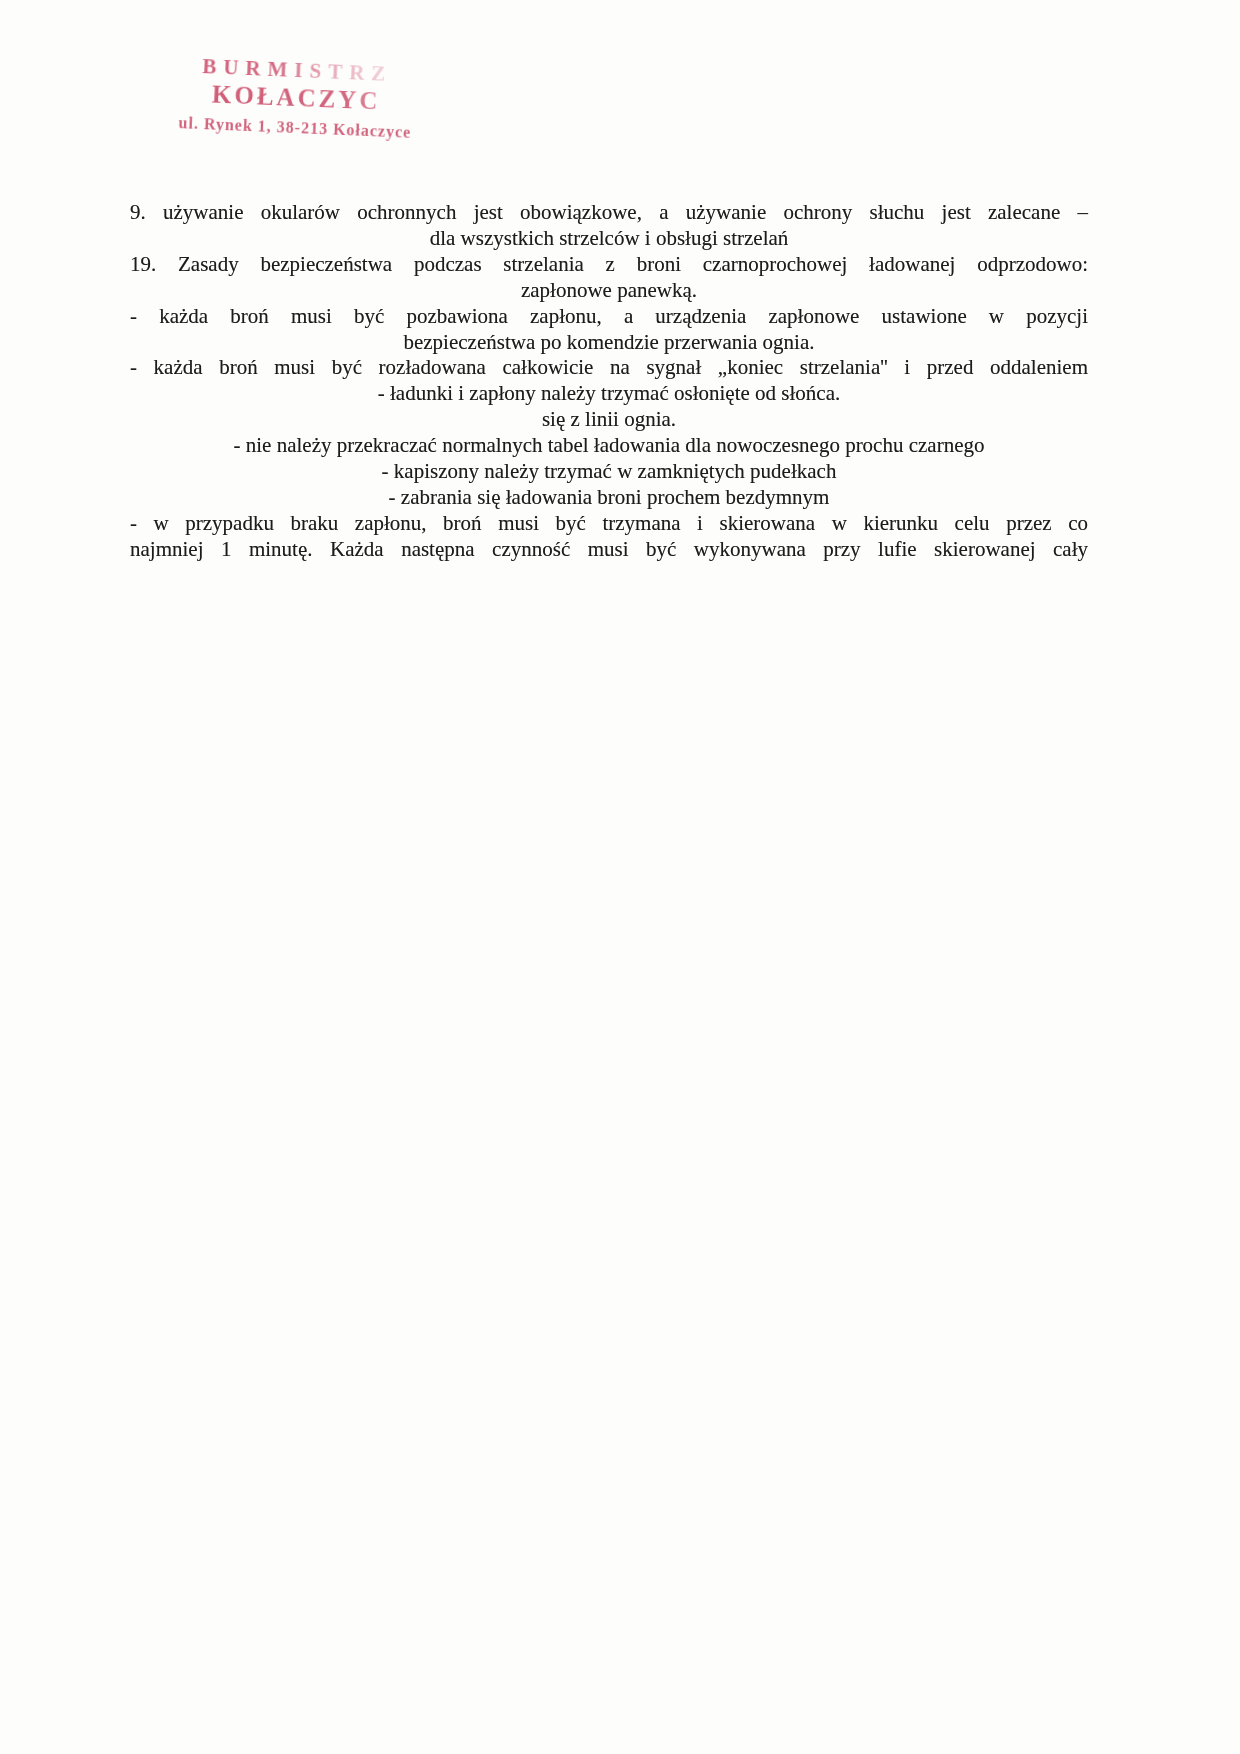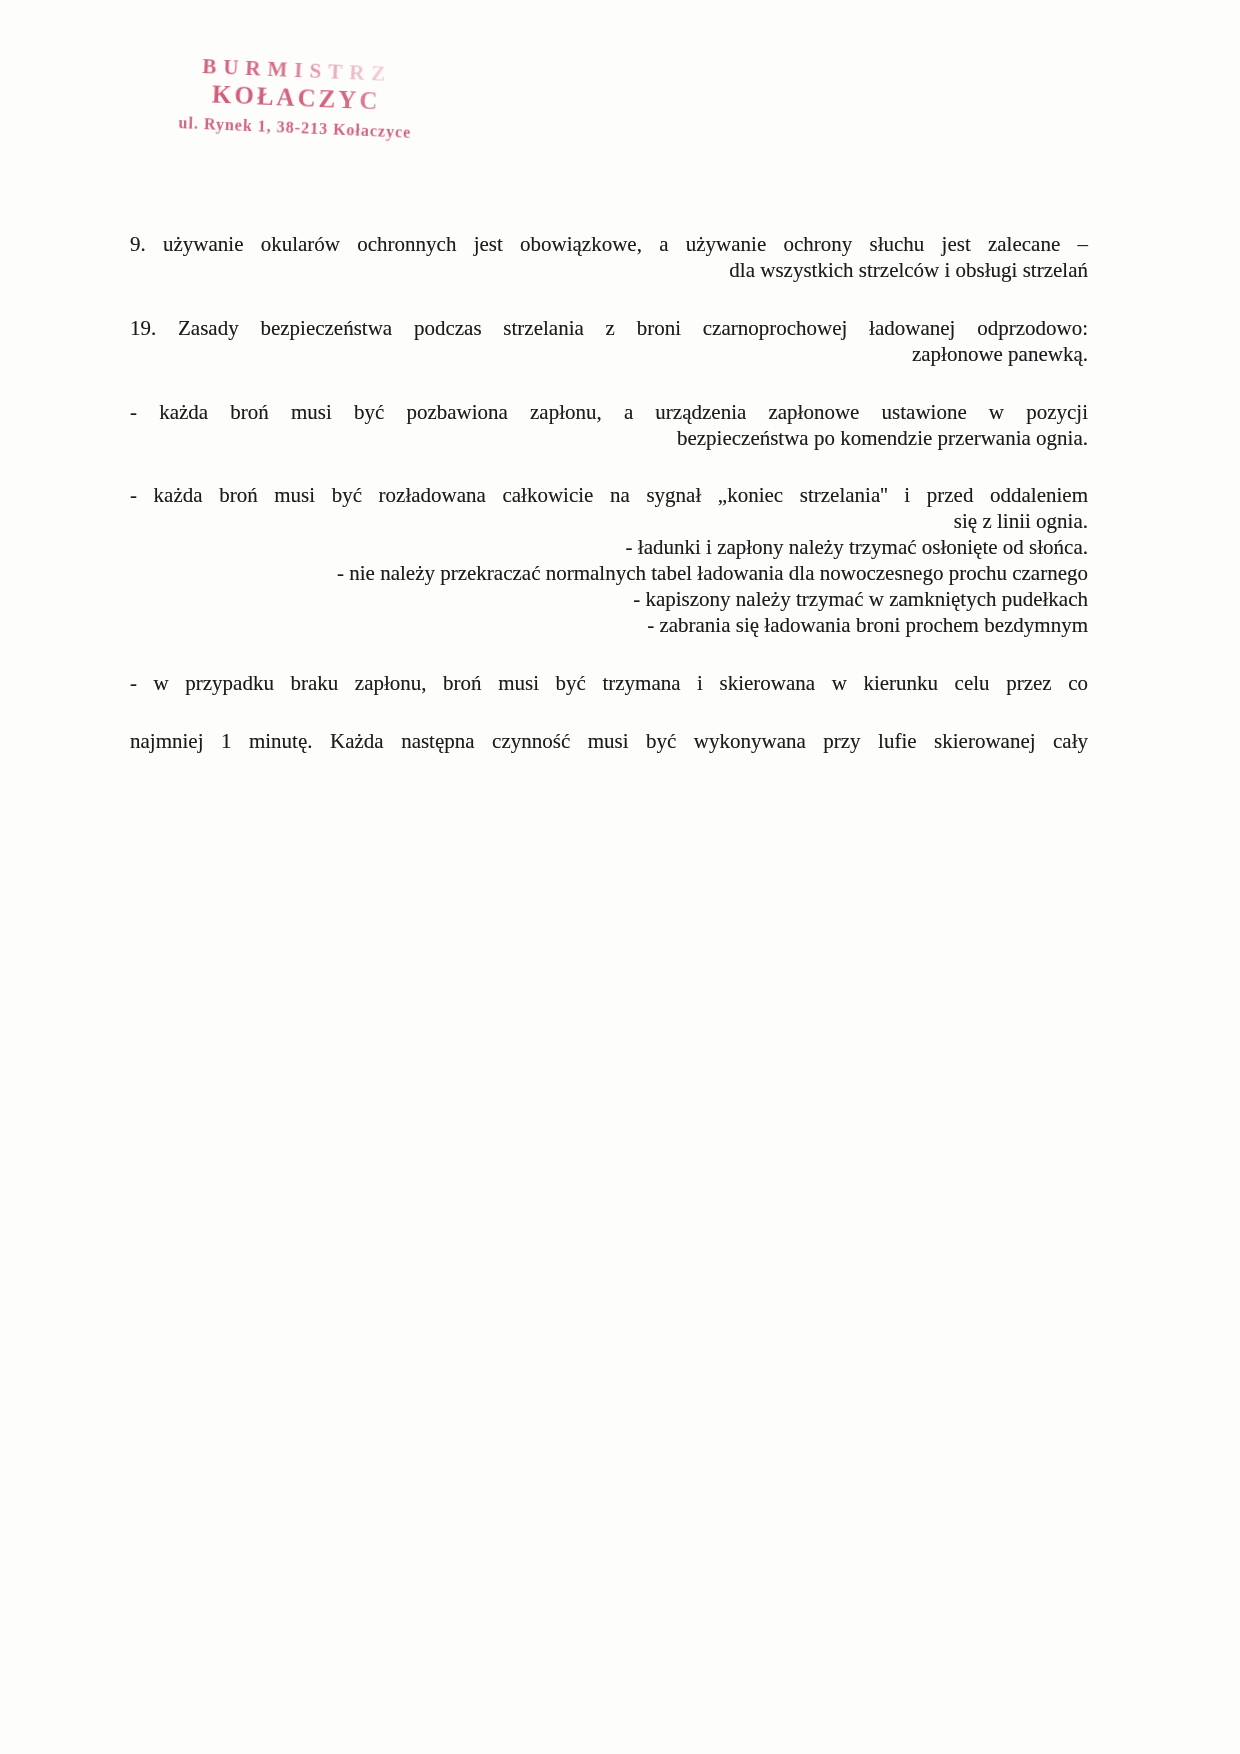--- a/index.html
+++ b/index.html
@@ -75,28 +75,27 @@
     left: 130px;
     top: 200px;
     width: 958px;
     font-size: 21px;
     line-height: 25.9px;
     color: #1c1c1c;
     text-shadow: 0 0 0.5px rgba(40,40,40,0.45);
   }
   .doc-line {
     white-space: nowrap;
-    text-align: right;
+    text-align: center;
   }
   .doc-line.justify {
     white-space: normal;
     text-align: justify;
     text-align-last: justify;
     text-justify: inter-word;
-    margin-top: 32px;
   }
 </style>
 </head>
 <body>
 
 <div class="page">
 
   <div class="stamp">
     <div class="stamp-line1">BURMISTRZ</div>
     <div class="stamp-line2">KOŁACZYC</div>
@@ -104,22 +103,22 @@
   </div>
 
   <div class="doc-body" id="doc-body">
       <div class="doc-line justify">9. używanie okularów ochronnych jest obowiązkowe, a używanie ochrony słuchu jest zalecane –</div>
       <div class="doc-line">dla wszystkich strzelców i obsługi strzelań</div>
       <div class="doc-line justify">19. Zasady bezpieczeństwa podczas strzelania z broni czarnoprochowej ładowanej odprzodowo:</div>
       <div class="doc-line">zapłonowe panewką.</div>
       <div class="doc-line justify">- każda broń musi być pozbawiona zapłonu, a urządzenia zapłonowe ustawione w pozycji</div>
       <div class="doc-line">bezpieczeństwa po komendzie przerwania ognia.</div>
       <div class="doc-line justify">- każda broń musi być rozładowana całkowicie na sygnał „koniec strzelania'' i przed oddaleniem</div>
+      <div class="doc-line">- ładunki i zapłony należy trzymać osłonięte od słońca.</div>
       <div class="doc-line">się z linii ognia.</div>
-      <div class="doc-line">- ładunki i zapłony należy trzymać osłonięte od słońca.</div>
       <div class="doc-line">- nie należy przekraczać normalnych tabel ładowania dla nowoczesnego prochu czarnego</div>
       <div class="doc-line">- kapiszony należy trzymać w zamkniętych pudełkach</div>
       <div class="doc-line">- zabrania się ładowania broni prochem bezdymnym</div>
       <div class="doc-line justify">- w przypadku braku zapłonu, broń musi być trzymana i skierowana w kierunku celu przez co</div>
       <div class="doc-line justify">najmniej 1 minutę. Każda następna czynność musi być wykonywana przy lufie skierowanej cały</div>
     </div>
 
 </div>
 
 </body></html>

